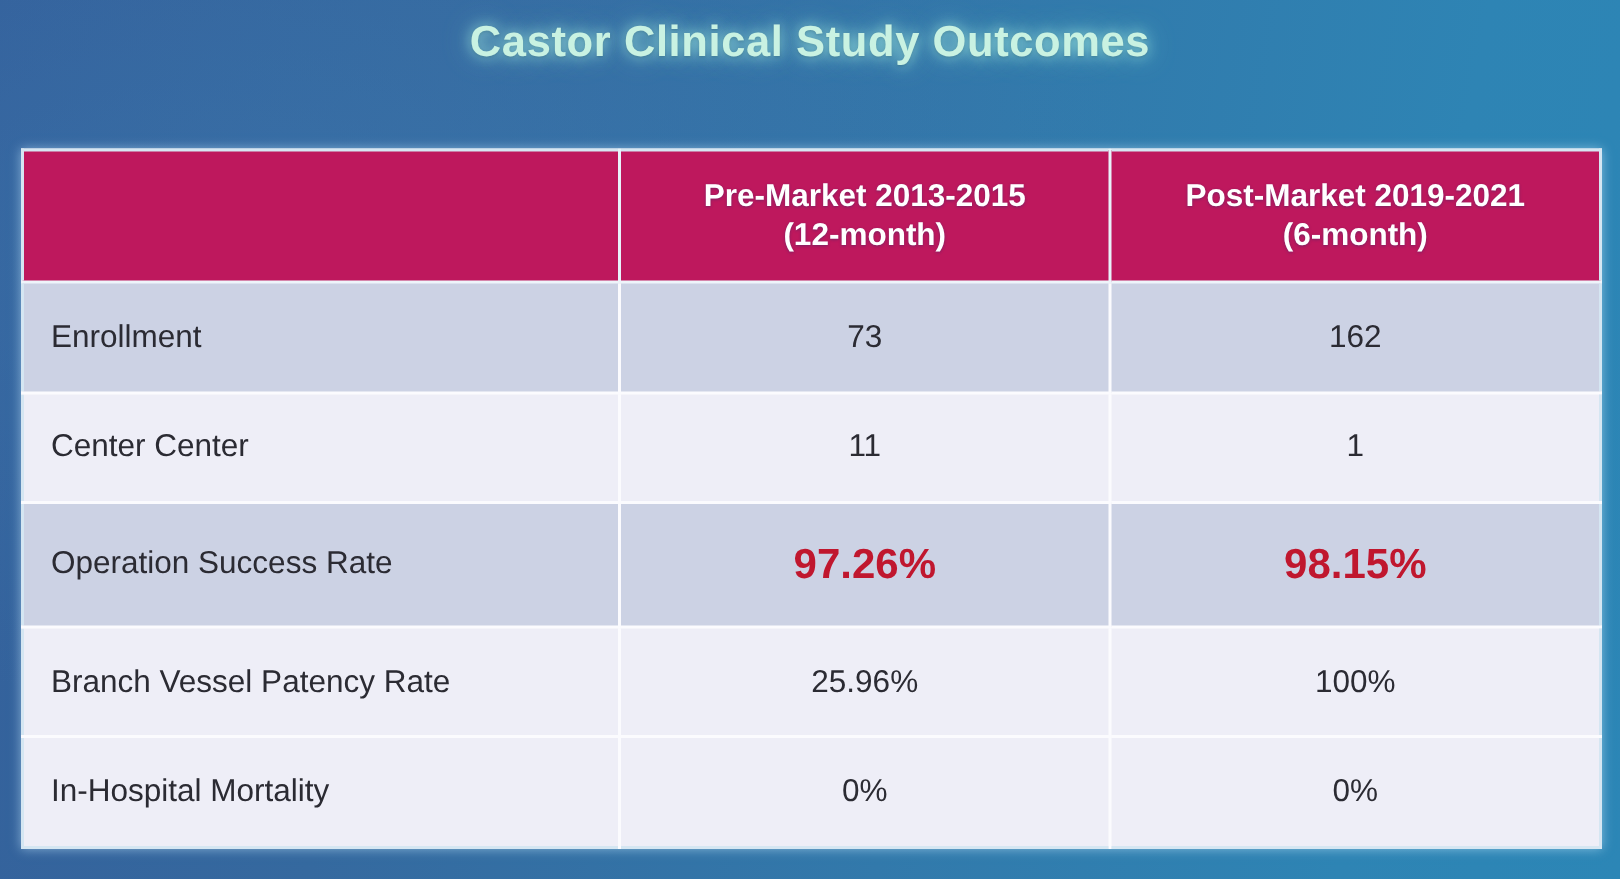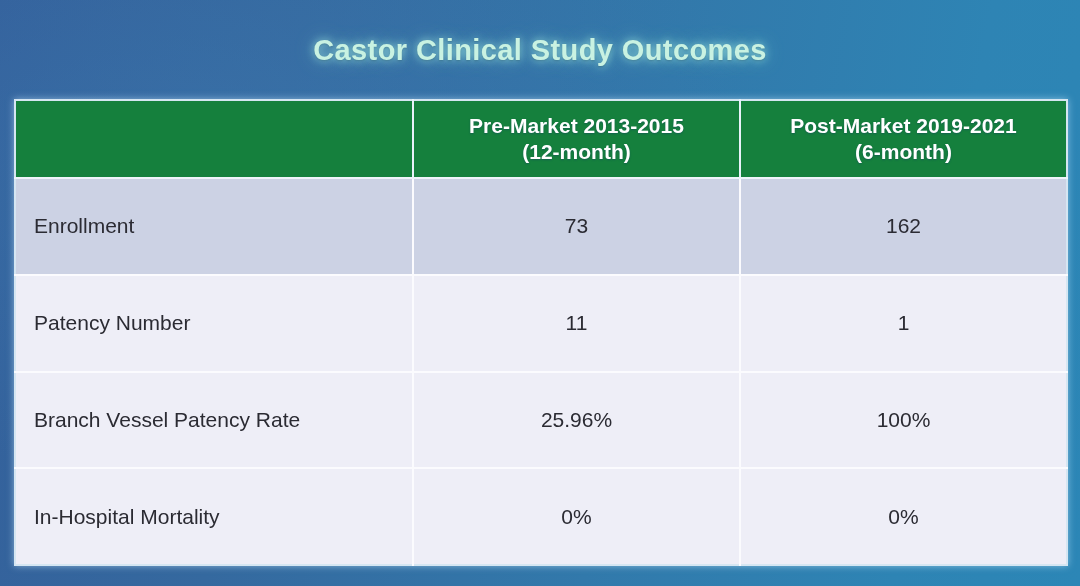--- a/index.html
+++ b/index.html
@@ -21,21 +21,21 @@
     background:
       radial-gradient(ellipse 900px 500px at 22% 30%, rgba(60,120,175,0.55) 0%, rgba(60,120,175,0) 62%),
       linear-gradient(100deg, #34609b 0%, #35699f 26%, #3279ab 58%, #2e84b4 84%, #2c86b6 100%);
     box-sizing: border-box;
   }
 
   
   #slide-title {
     position: absolute;
     left: 0;
-    top: 34px;
+    top: 12px;
     width: 1080px;
     text-align: center;
     font-size: 29px;
     font-weight: bold;
     letter-spacing: 0.4px;
     color: #c9f2e2;
     text-shadow:
       0 0 9px rgba(180,255,235,0.75),
       0 0 20px rgba(150,240,220,0.45),
       0 1px 2px rgba(10,50,80,0.45);
@@ -53,28 +53,28 @@
     table-layout: fixed;
     border: 2px solid #d5e6f2;
     box-shadow: 0 0 7px rgba(200,235,255,0.55);
     background: #e9eaf4;
   }
 
   #outcomes-table col.c-label { width: 398px; }
   #outcomes-table col.c-data  { width: 327px; }
 
   #outcomes-table thead th {
-    background: #15803d;
+    background: #be185d;
     color: #ffffff;
     font-size: 21px;
     font-weight: bold;
     line-height: 1.22;
     text-align: center;
     padding: 8px 6px;
-    height: 78px;
+    height: 88px;
     border-right: 2px solid #e8f2fa;
     border-bottom: 2px solid #eef4fa;
     box-sizing: border-box;
     text-shadow: 0 1px 2px rgba(20,50,110,0.4);
   }
   #outcomes-table thead th:last-child { border-right: none; }
   #outcomes-table thead th.th-blank { font-size: 0; }
 
   #outcomes-table tbody td {
     font-size: 21px;
@@ -131,23 +131,28 @@
         </th>
       </tr>
     </thead>
     <tbody id="table-body">
         <tr class="band-a">
           <td class="cell-label">Enrollment</td>
           <td class="cell-data">73</td>
           <td class="cell-data">162</td>
         </tr>
         <tr class="band-b">
-          <td class="cell-label">Patency Number</td>
+          <td class="cell-label">Center Center</td>
           <td class="cell-data">11</td>
           <td class="cell-data">1</td>
+        </tr>
+        <tr class="band-a">
+          <td class="cell-label">Operation Success Rate</td>
+          <td class="cell-data highlight">97.26%</td>
+          <td class="cell-data highlight">98.15%</td>
         </tr>
         <tr class="band-b">
           <td class="cell-label">Branch Vessel Patency Rate</td>
           <td class="cell-data">25.96%</td>
           <td class="cell-data">100%</td>
         </tr>
         <tr class="band-b">
           <td class="cell-label">In-Hospital Mortality</td>
           <td class="cell-data">0%</td>
           <td class="cell-data">0%</td>

